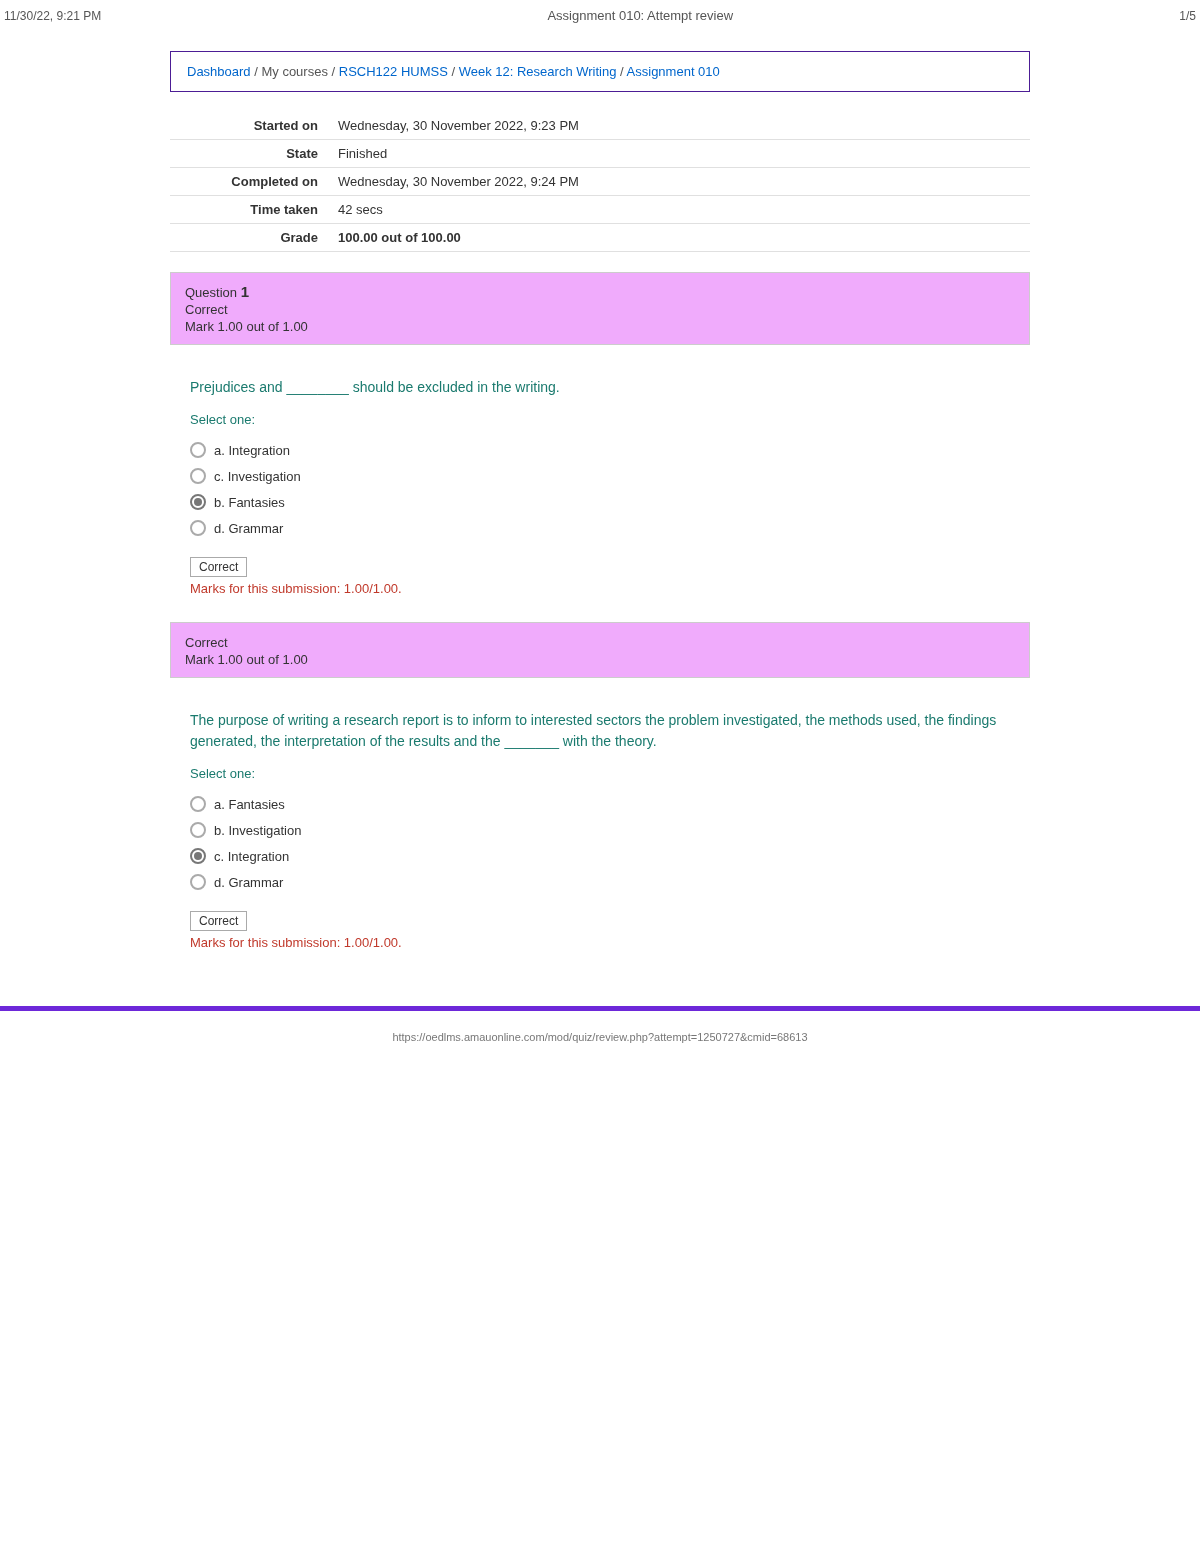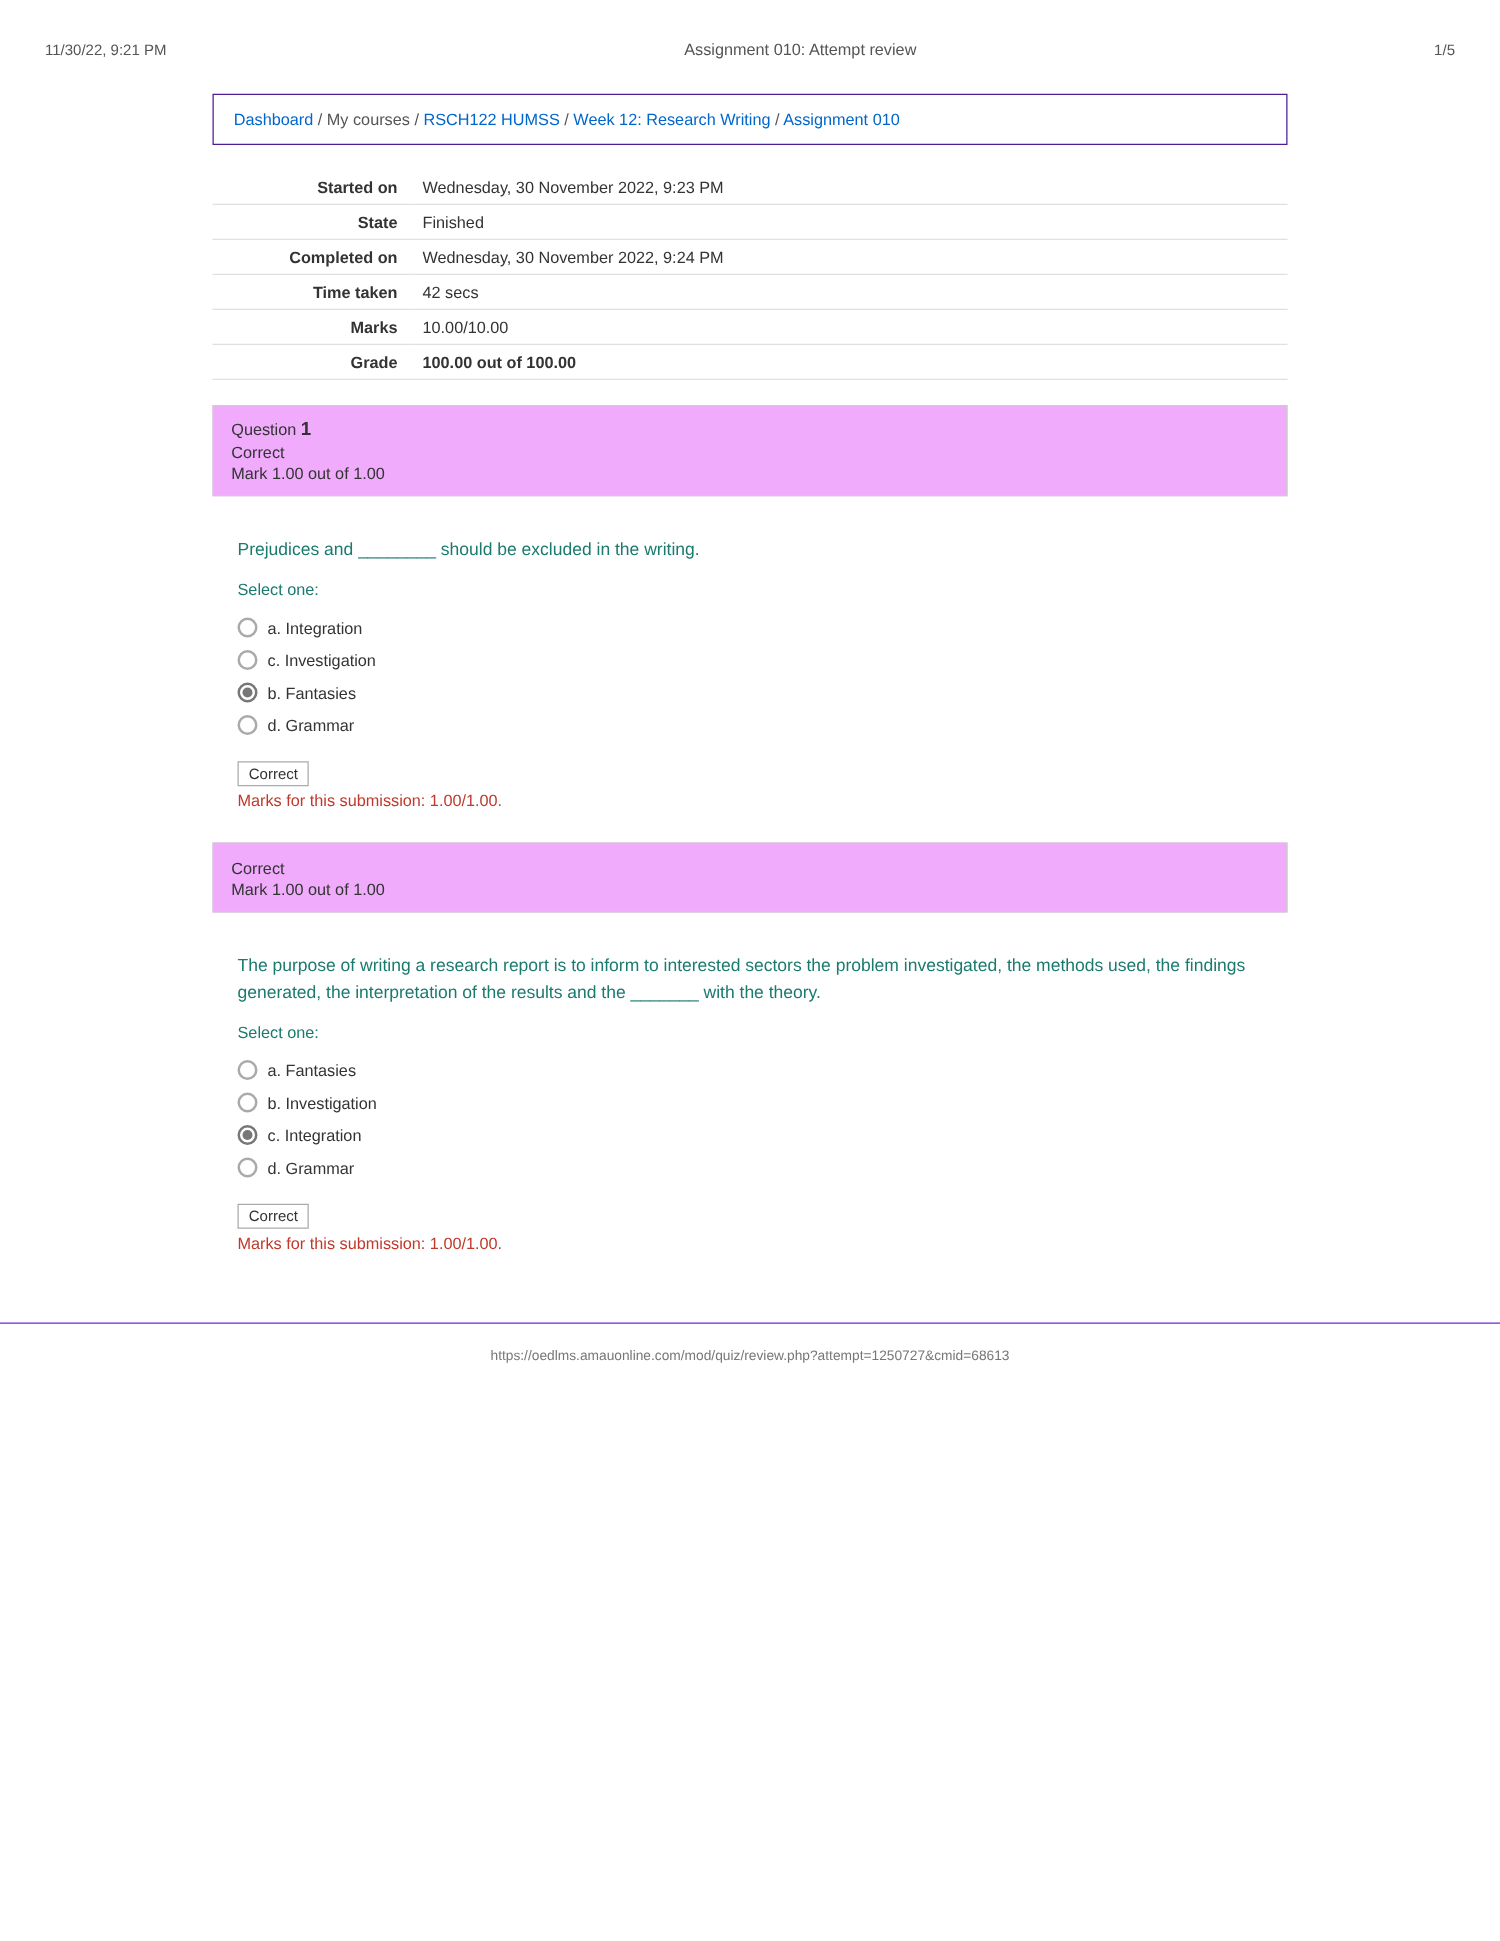--- a/index.html
+++ b/index.html
@@ -7,24 +7,23 @@
       font-family: Arial, sans-serif;
       font-size: 14px;
       color: #333;
       background: #fff;
     }
 
     .top-bar {
       display: flex;
       justify-content: space-between;
       align-items: center;
-      padding: 8px 36px;
+      padding: 8px 4px;
       font-size: 12px;
       color: #555;
-      margin-top: 24px;
     }
 
     .page-title-center {
       font-size: 13px;
       color: #555;
     }
 
     .main-content {
       max-width: 900px;
       margin: 20px auto;
@@ -172,21 +171,21 @@
       font-size: 13px;
       color: #c0392b;
     }
 
     .bottom-bar {
       text-align: center;
       font-size: 11px;
       color: #777;
       padding: 20px;
       margin-top: 40px;
-      border-top: 1px solid #6d28d9;
+      border-top: 5px solid #6d28d9;
     }
   </style>
 </head>
 <body>
 
 <div class="top-bar">
   <span>11/30/22, 9:21 PM</span>
   <span class="page-title-center">Assignment 010: Attempt review</span>
   <span>1/5</span>
 </div>
@@ -207,24 +206,20 @@
       <td>State</td>
       <td>Finished</td>
     </tr>
     <tr>
       <td>Completed on</td>
       <td>Wednesday, 30 November 2022, 9:24 PM</td>
     </tr>
     <tr>
       <td>Time taken</td>
       <td>42 secs</td>
-    </tr>
-    <tr>
-      <td>Marks</td>
-      <td>10.00/10.00</td>
     </tr>
     <tr>
       <td>Grade</td>
       <td><strong>100.00 out of 100.00</strong></td>
     </tr>
   </tbody>
     </table>
 
   <div class="question-header">
     <div class="question-label">

